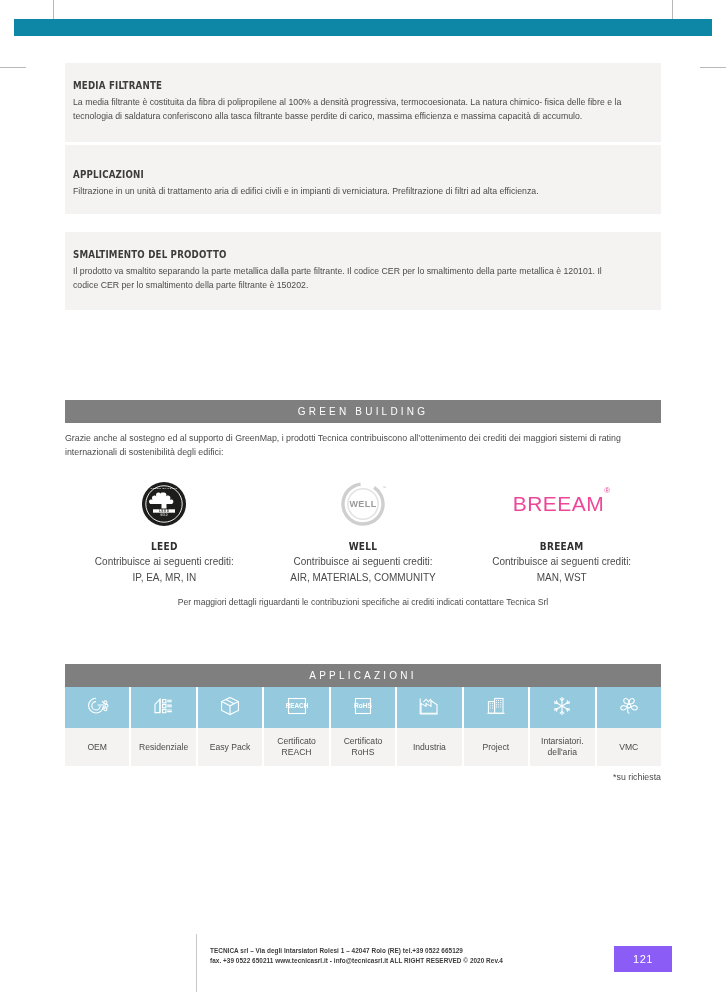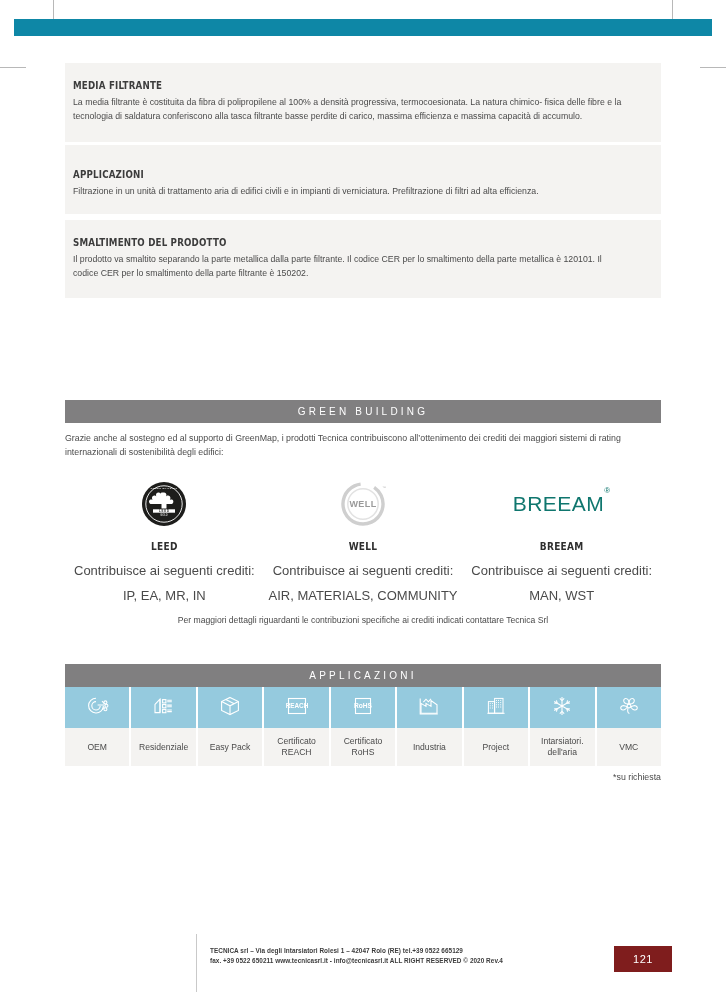--- a/index.html
+++ b/index.html
@@ -51,21 +51,21 @@
     top: 63px;
     width: 596px;
   }
   .info-block {
     background: #f4f3f1;
     padding: 16px 8px 14px 8px;
     box-sizing: border-box;
   }
   .info-block.b1 { height: 79px; }
   .info-block.b2 { height: 69px; margin-top: 3px; padding-top: 23px; }
-  .info-block.b3 { height: 78px; margin-top: 6px; }
+  .info-block.b3 { height: 78px; margin-top: 18px; }
 
   .info-title {
     font-family: "DejaVu Sans Condensed", "Liberation Sans Narrow", "Liberation Sans", sans-serif;
     font-weight: bold;
     font-size: 10.5px;
     letter-spacing: 0.2px;
     color: #3c3c3c;
     margin: 0 0 4px 0;
     transform: scaleX(0.92);
     transform-origin: left center;
@@ -121,36 +121,36 @@
   }
   .cert-name {
     font-family: "DejaVu Sans Condensed", "Liberation Sans Narrow", "Liberation Sans", sans-serif;
     font-weight: bold;
     font-size: 10px;
     color: #2f2f2f;
     margin-top: 8px;
     letter-spacing: 0.3px;
   }
   .cert-desc {
-    font-size: 13px;
+    font-size: 10px;
     line-height: 12px;
     color: #4a4a4a;
-    margin-top: 13px;
+    margin-top: 4px;
   }
   .gb-note {
     text-align: center;
     font-size: 8.6px;
     color: #4a4a4a;
     margin-top: 13px;
   }
 
   
   .breeam-word {
     font-size: 21px;
-    color: #0f766e;
+    color: #ec4899;
     letter-spacing: 0.5px;
     font-family: "Liberation Sans", sans-serif;
     position: relative;
   }
   .breeam-word sup {
     font-size: 8px;
     top: -10px;
     position: relative;
   }
 
@@ -257,21 +257,21 @@
     color: #3c3c3c;
     font-weight: bold;
     letter-spacing: 0.05px;
   }
   .page-badge {
     position: absolute;
     left: 614px;
     top: 946px;
     width: 58px;
     height: 26px;
-    background: #7f1d1d;
+    background: #8b5cf6;
     color: #ffffff;
     display: flex;
     align-items: center;
     justify-content: center;
     font-size: 11px;
     letter-spacing: 0.5px;
   }
 </style>
 </head>
 <body>

